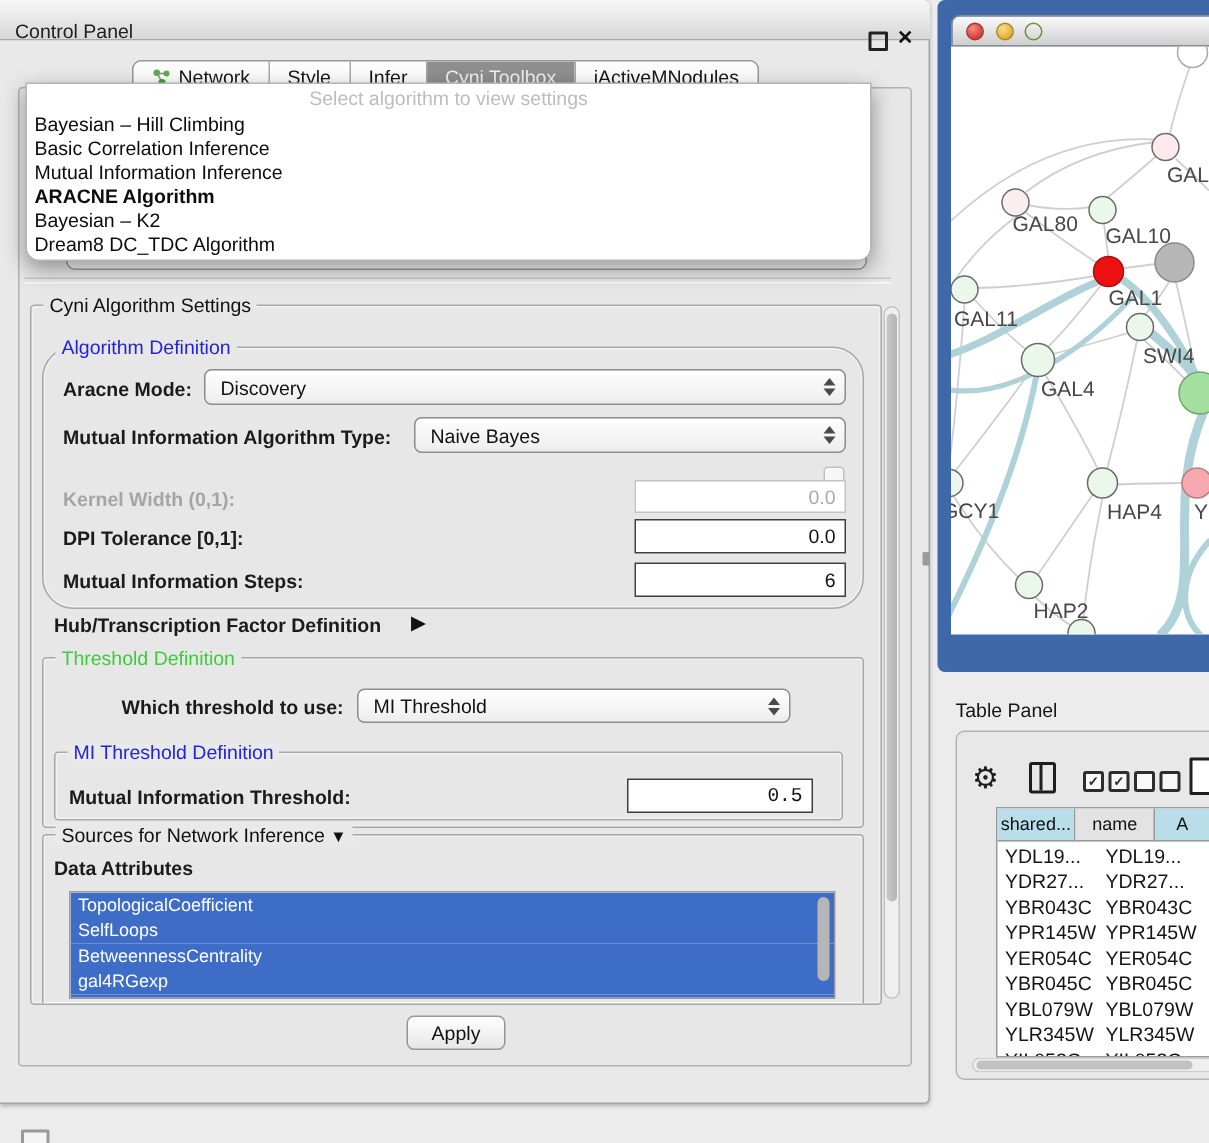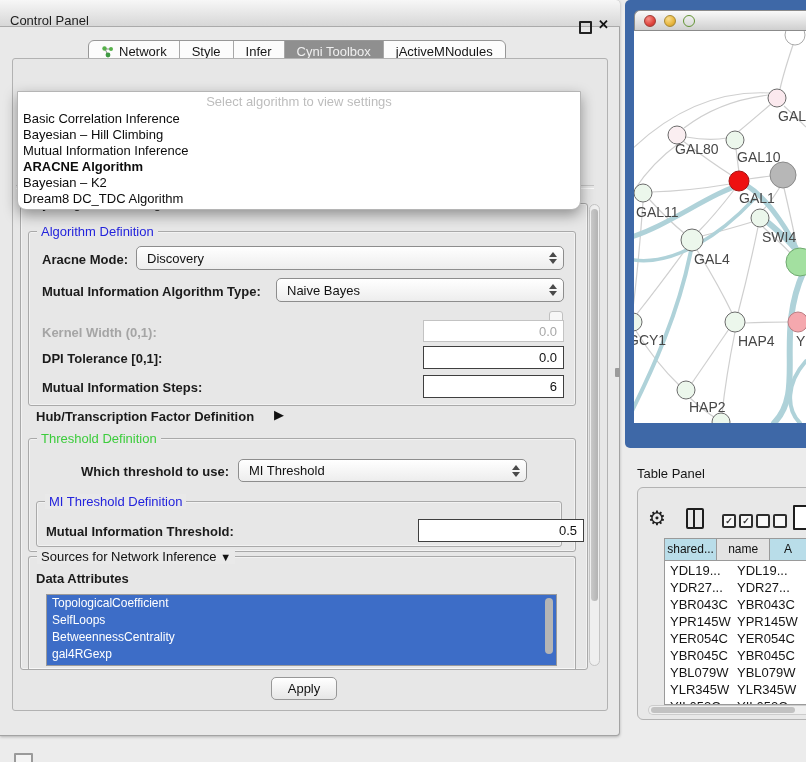--- a/index.html
+++ b/index.html
@@ -18,21 +18,21 @@
   .stepper .dn{width:0;height:0;border-left:4px solid transparent;border-right:4px solid transparent;border-top:5px solid #4a4a4a;}
   .field{position:absolute;box-sizing:border-box;background:#fff;border:1px solid #3f3f3f;
          font-size:13px;color:#111;display:flex;align-items:center;justify-content:flex-end;padding:0 6px;}
   .field.dis{border-color:#c3c3c3;color:#a8a8a8;}
   .tabbar{position:absolute;display:flex;height:23px;box-sizing:border-box;border:1px solid #979797;
           border-radius:6px;overflow:hidden;background:#fcfcfc;}
   .tab{display:flex;align-items:center;gap:5px;padding:0 12px;font-size:13px;color:#161616;border-left:1px solid #a8a8a8;cursor:default;}
   .tab:first-child{border-left:none;}
   .tab.sel{background:#8f8f8f;color:#f0f0f0;}
   .popup{position:absolute;background:#fff;border:1px solid #b5b5b5;border-radius:0 0 9px 9px;
-         box-shadow:0 5px 14px rgba(0,0,0,.38);margin-top:36px;}
+         box-shadow:0 5px 14px rgba(0,0,0,.38);}
   .pitem{height:16px;line-height:16px;padding-left:5px;font-size:13px;color:#0c0c0c;white-space:nowrap;}
   .pitem.ph{color:#bdbdbd;text-align:center;padding-left:0;}
   .pitem.bold{font-weight:bold;}
   .litem{height:17px;line-height:17px;background:#3d6dc7;color:#fff;font-size:12px;padding-left:5px;white-space:nowrap;}
   .net-label{font-size:14px;fill:#474747;}
   .cell{box-sizing:border-box;overflow:hidden;white-space:nowrap;}
   .hdr{height:22px;line-height:21px;text-align:center;font-size:12px;color:#111;
        border-right:1px solid #9a9a9a;border-bottom:1px solid #9a9a9a;box-sizing:border-box;background:#e3e3e3;}
   .trow{position:absolute;display:flex;font-size:13px;color:#151515;height:17px;line-height:16px;}
   .chk{width:10px;height:10px;border:2px solid #2d2d2d;border-radius:2px;display:inline-flex;
@@ -81,21 +81,21 @@
   <div class="abs" style="left:16px;top:185px;width:578px;height:2px;border-top:1px solid #c6c6c6;border-bottom:1px solid #fafafa;"></div>
 
   <div class="grp" style="left:20px;top:203px;width:566px;height:465px;">
     <span class="leg">Cyni Algorithm Settings</span>
   </div>
 
   <div class="abs" style="left:589px;top:204px;width:11px;height:462px;background:#efefef;border:1px solid #c4c4c4;border-radius:6px;box-sizing:border-box;">
     <div class="abs" style="left:1px;top:4px;width:7px;height:392px;background:linear-gradient(90deg,#c9c9c9,#b3b3b3);border-radius:4px;"></div>
   </div>
 
-  <div class="grp" style="left:28px;top:231px;width:546px;height:173px;">
+  <div class="grp" style="left:28px;top:231px;width:546px;height:173px;border-radius:21px;">
     <span class="leg" style="color:#2323dc;">Algorithm Definition</span>
   </div>
 
   <div class="lbl" style="left:42px;top:252px;">Aracne Mode:</div>
   <div class="combo" style="left:136px;top:246px;width:428px;height:24px;">
     <span>Discovery</span>
     <span class="stepper">
         <i class="up"></i>
         <i class="dn"></i>
       </span>
@@ -134,21 +134,21 @@
     <span class="stepper">
         <i class="up"></i>
         <i class="dn"></i>
       </span>
   </div>
 
   <div class="grp" style="left:36px;top:501px;width:524px;height:44px;">
     <span class="leg" style="color:#2323dc;background:#e9e9e9;">MI Threshold Definition</span>
   </div>
   <div class="lbl" style="left:46px;top:524px;">Mutual Information Threshold:</div>
-  <div class="field" style="left:418px;top:519px;width:166px;height:23px;">0.5</div>
+  <div class="field" style="left:418px;top:519px;width:124px;height:23px;font-family:Liberation Mono, monospace;">0.5</div>
 
   <div class="grp" style="left:28px;top:556px;width:546px;height:112px;border-bottom:none;border-radius:3px 3px 0 0;">
     <span class="leg" style="background:#e9e9e9;">
       <span>Sources for Network Inference</span>
       <span style="font-size:11px;">▼</span>
     </span>
   </div>
   <div class="lbl" style="left:36px;top:571px;">Data Attributes</div>
 
   <div class="abs" style="left:46px;top:594px;width:511px;height:72px;background:#fff;border:1px solid #9a9a9a;box-sizing:border-box;overflow:hidden;">
@@ -323,21 +323,21 @@
       <div class="cell" style="width:60px;padding-left:7px;">9</div>
     </div>
   </div>
 
   <div class="abs" style="left:648px;top:705px;width:158px;height:10px;background:#efefef;border:1px solid #cccccc;border-right:none;border-radius:5px 0 0 5px;box-sizing:border-box;">
     <div class="abs" style="left:2px;top:1px;width:144px;height:6px;background:#c2c2c2;border-radius:3px;"></div>
   </div>
 
   <div class="popup" style="left:17px;top:55px;width:562px;height:117px;">
     <div class="pitem ph" style="height:19px;line-height:19px;">Select algorithm to view settings</div>
+    <div class="pitem">Bayesian – Hill Climbing</div>
     <div class="pitem">Basic Correlation Inference</div>
-    <div class="pitem">Bayesian – Hill Climbing</div>
     <div class="pitem">Mutual Information Inference</div>
     <div class="pitem bold">ARACNE Algorithm</div>
     <div class="pitem">Bayesian – K2</div>
     <div class="pitem">Dream8 DC_TDC Algorithm</div>
   </div>
 
 </div>
 
 </body></html>

